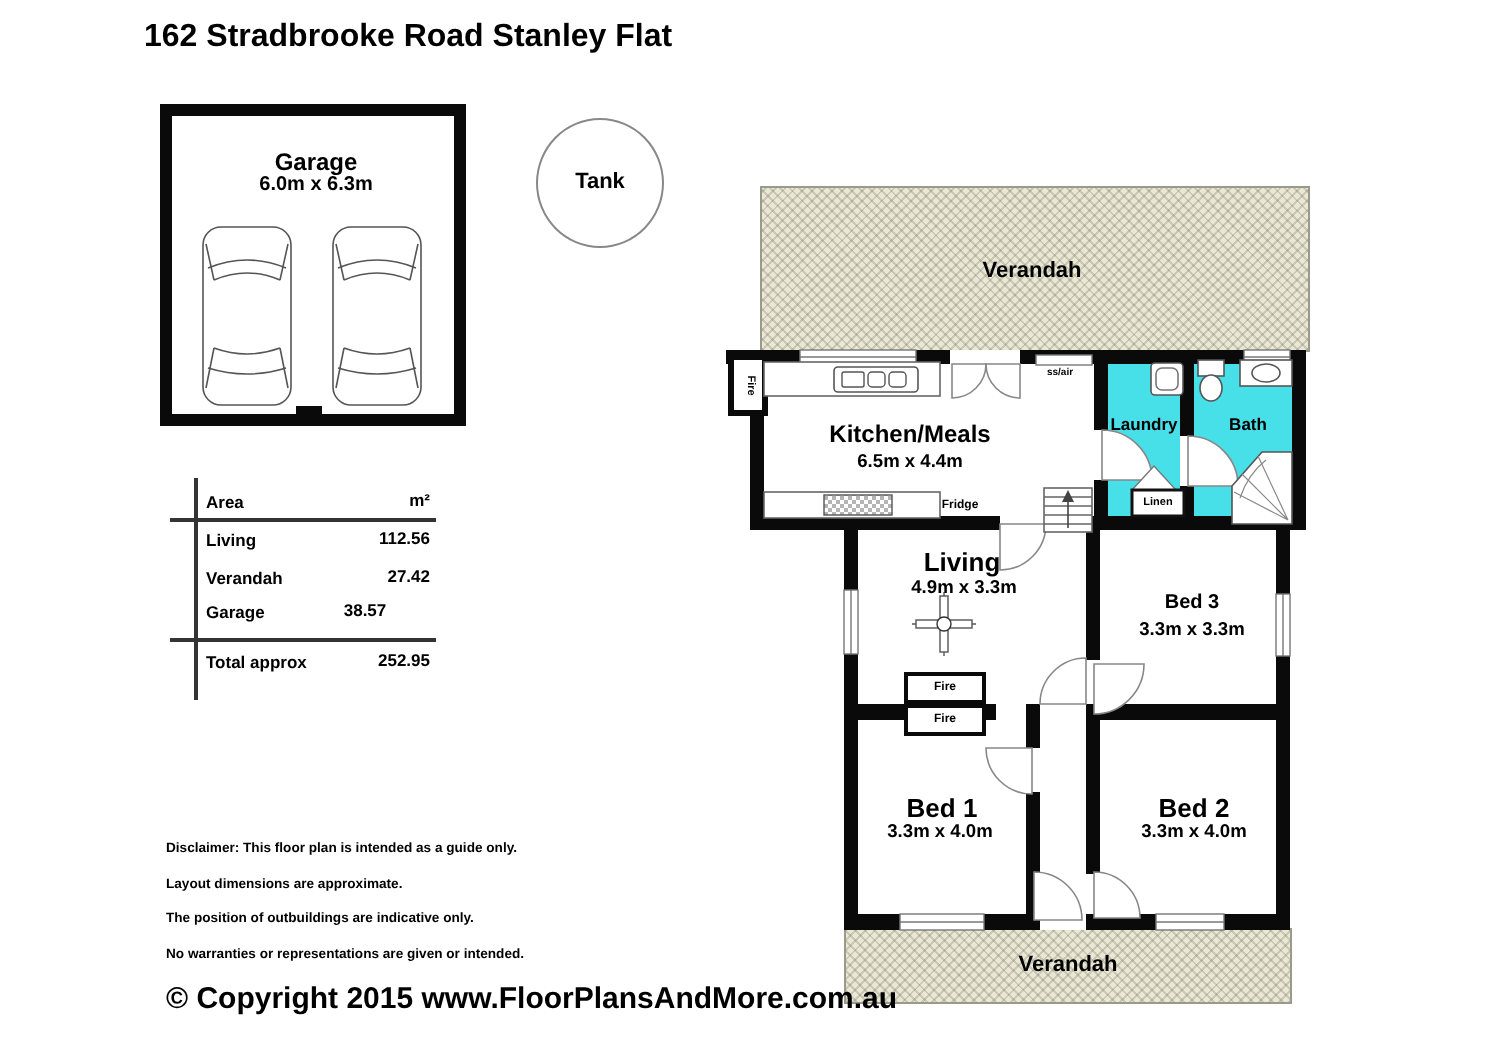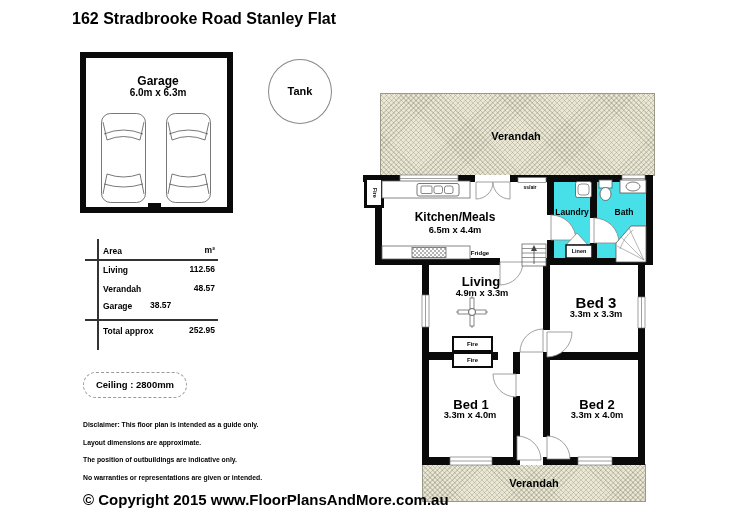--- a/index.html
+++ b/index.html
@@ -41,29 +41,26 @@
   </div>
 
   <div class="tline" style="left:97px;top:239px;width:1.5px;height:111px"></div>
   <div class="tline" style="left:85px;top:259px;width:133px;height:1.5px"></div>
   <div class="tline" style="left:85px;top:319px;width:133px;height:1.5px"></div>
   <div class="tl" style="left:103px;top:247px;font-size:8.5px">Area</div>
   <div class="tl" style="left:150px;top:246px;width:65px;text-align:right;font-size:8.5px">m²</div>
   <div class="tl" style="left:103px;top:266px;font-size:8.5px">Living</div>
   <div class="tl" style="left:150px;top:265px;width:65px;text-align:right;font-size:8.5px">112.56</div>
   <div class="tl" style="left:103px;top:285px;font-size:8.5px">Verandah</div>
-  <div class="tl" style="left:150px;top:284px;width:65px;text-align:right;font-size:8.5px">48.57</div>
+  <div class="tl" style="left:150px;top:284px;width:65px;text-align:right;font-size:8.5px">27.42</div>
   <div class="tl" style="left:103px;top:302px;font-size:8.5px">Garage</div>
-  <div class="tl" style="left:150px;top:301px;width:65px;text-align:left;font-size:8.5px">38.57</div>
+  <div class="tl" style="left:150px;top:301px;width:65px;text-align:center;font-size:8.5px">38.57</div>
   <div class="tl" style="left:103px;top:327px;font-size:8.5px">Total approx</div>
   <div class="tl" style="left:150px;top:326px;width:65px;text-align:right;font-size:8.5px">252.95</div>
 
-  <div class="pill">
-    <span class="tl" style="position:static;font-size:9.5px">Ceiling : 2800mm</span>
-  </div>
 
   <div class="tl" style="left:83px;top:422px;font-size:6.8px">Disclaimer: This floor plan is intended as a guide only.</div>
   <div class="tl" style="left:83px;top:440px;font-size:6.8px">Layout dimensions are approximate.</div>
   <div class="tl" style="left:83px;top:457px;font-size:6.8px">The position of outbuildings are indicative only.</div>
   <div class="tl" style="left:83px;top:475px;font-size:6.8px">No warranties or representations are given or intended.</div>
   <div class="tl" style="left:83px;top:492px;font-size:15px">© Copyright 2015 www.FloorPlansAndMore.com.au</div>
 
   <div class="verandah" style="left:380px;top:93px;width:275px;height:83px"></div>
   <div class="verandah" style="left:422px;top:464px;width:224px;height:38px"></div>
 
@@ -221,21 +218,21 @@
   <div class="lbl" style="left:516px;top:136px;font-size:11px">Verandah</div>
   <div class="lbl" style="left:455px;top:217px;font-size:12px">Kitchen/Meals</div>
   <div class="lbl" style="left:455px;top:231px;font-size:9.3px">6.5m x 4.4m</div>
   <div class="lbl" style="left:572px;top:212px;font-size:8.5px">Laundry</div>
   <div class="lbl" style="left:624px;top:212px;font-size:8.5px">Bath</div>
   <div class="lbl" style="left:530px;top:187px;font-size:5px">ss/air</div>
   <div class="lbl" style="left:480px;top:253px;font-size:6px">Fridge</div>
   <div class="lbl" style="left:579px;top:251.5px;font-size:5.5px">Linen</div>
   <div class="lbl" style="left:481px;top:281px;font-size:13px">Living</div>
   <div class="lbl" style="left:482px;top:294px;font-size:9.3px">4.9m x 3.3m</div>
-  <div class="lbl" style="left:596px;top:302px;font-size:15px">Bed 3</div>
+  <div class="lbl" style="left:596px;top:302px;font-size:10px">Bed 3</div>
   <div class="lbl" style="left:596px;top:315px;font-size:9.3px">3.3m x 3.3m</div>
   <div class="lbl" style="left:471px;top:404px;font-size:13px">Bed 1</div>
   <div class="lbl" style="left:470px;top:416px;font-size:9.3px">3.3m x 4.0m</div>
   <div class="lbl" style="left:597px;top:404px;font-size:13px">Bed 2</div>
   <div class="lbl" style="left:597px;top:416px;font-size:9.3px">3.3m x 4.0m</div>
   <div class="lbl" style="left:534px;top:483px;font-size:11px">Verandah</div>
 
 </div>
 
 </body></html>

